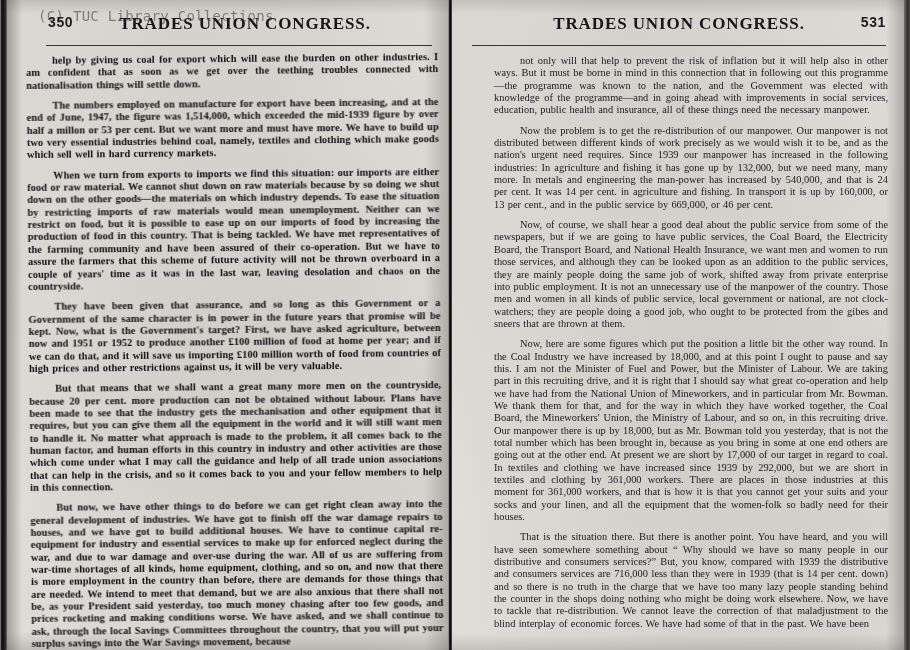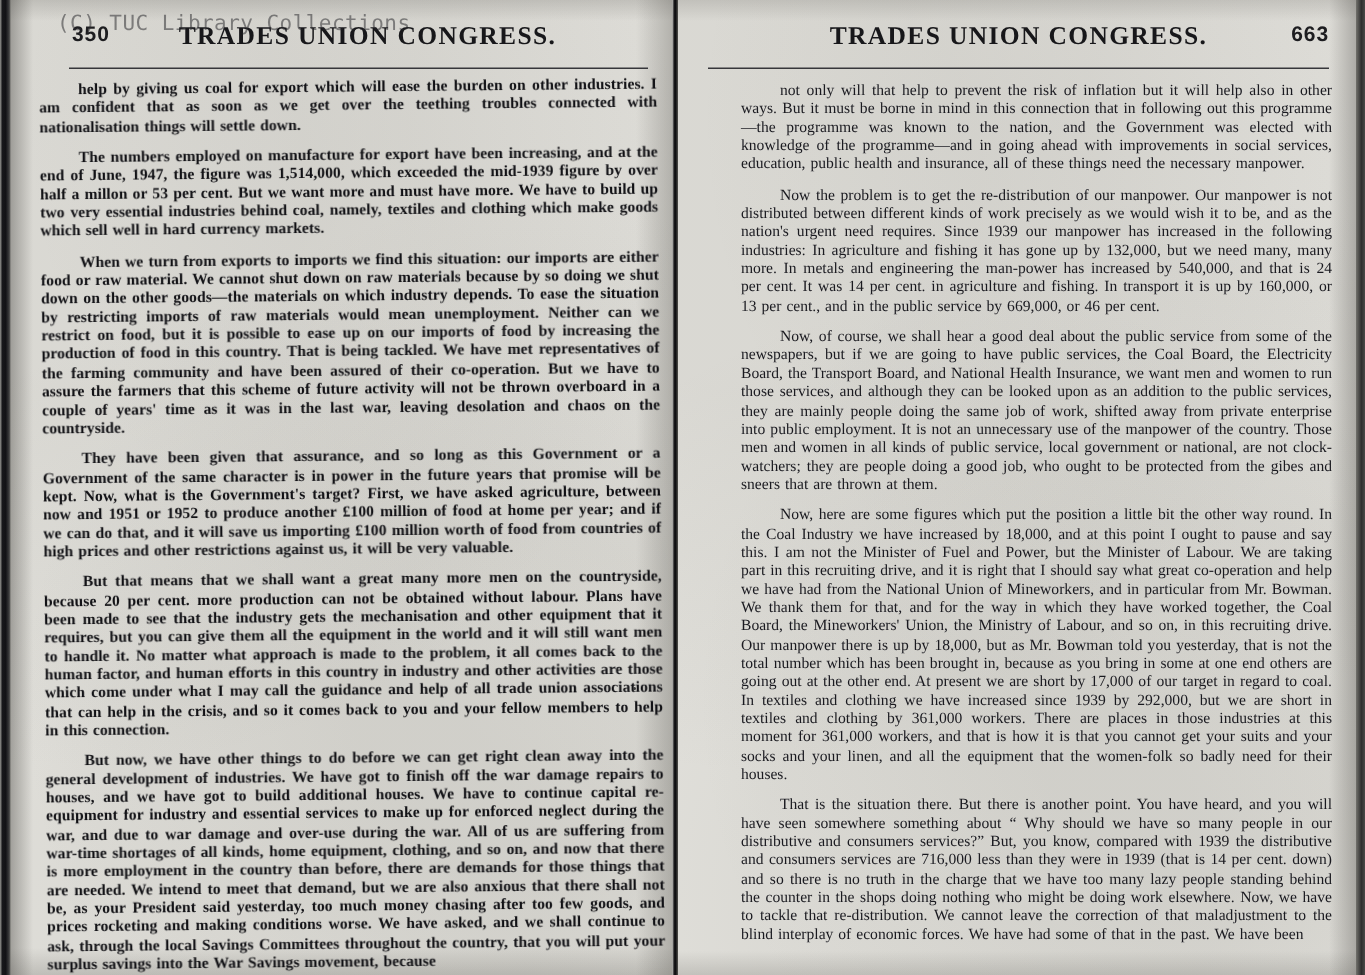--- a/index.html
+++ b/index.html
@@ -204,21 +204,21 @@
     <div id="speck"></div>
   </div>
 
   <div class="sheet" id="sheet-right">
     <div class="grain"></div>
     <div class="vig"></div>
 
     <div class="page-inner" id="page-right-inner">
       <div class="running-head">
         <span class="head-title">TRADES UNION CONGRESS.</span>
-        <span class="folio" id="folio-right">663</span>
+        <span class="folio" id="folio-right">531</span>
       </div>
       <div class="head-rule"></div>
 
       <div class="column" id="col-right">
         <p>not only will that help to prevent the risk of inflation but it will help also in other ways. But it must be borne in mind in this connection that in following out this programme—the programme was known to the nation, and the Government was elected with knowledge of the programme—and in going ahead with improvements in social services, education, public health and insurance, all of these things need the necessary manpower.</p>
         <p>Now the problem is to get the re-distribution of our manpower. Our manpower is not distributed between different kinds of work precisely as we would wish it to be, and as the nation's urgent need requires. Since 1939 our manpower has increased in the following industries: In agriculture and fishing it has gone up by 132,000, but we need many, many more. In metals and engineering the man-power has increased by 540,000, and that is 24 per cent. It was 14 per cent. in agriculture and fishing. In transport it is up by 160,000, or 13 per cent., and in the public service by 669,000, or 46 per cent.</p>
         <p>Now, of course, we shall hear a good deal about the public service from some of the newspapers, but if we are going to have public services, the Coal Board, the Electricity Board, the Transport Board, and National Health Insurance, we want men and women to run those services, and although they can be looked upon as an addition to the public services, they are mainly people doing the same job of work, shifted away from private enterprise into public employment. It is not an unnecessary use of the manpower of the country. Those men and women in all kinds of public service, local government or national, are not clock-watchers; they are people doing a good job, who ought to be protected from the gibes and sneers that are thrown at them.</p>
         <p>Now, here are some figures which put the position a little bit the other way round. In the Coal Industry we have increased by 18,000, and at this point I ought to pause and say this. I am not the Minister of Fuel and Power, but the Minister of Labour. We are taking part in this recruiting drive, and it is right that I should say what great co-operation and help we have had from the National Union of Mineworkers, and in particular from Mr. Bowman. We thank them for that, and for the way in which they have worked together, the Coal Board, the Mineworkers' Union, the Ministry of Labour, and so on, in this recruiting drive. Our manpower there is up by 18,000, but as Mr. Bowman told you yesterday, that is not the total number which has been brought in, because as you bring in some at one end others are going out at the other end. At present we are short by 17,000 of our target in regard to coal. In textiles and clothing we have increased since 1939 by 292,000, but we are short in textiles and clothing by 361,000 workers. There are places in those industries at this moment for 361,000 workers, and that is how it is that you cannot get your suits and your socks and your linen, and all the equipment that the women-folk so badly need for their houses.</p>
         <p>That is the situation there. But there is another point. You have heard, and you will have seen somewhere something about “ Why should we have so many people in our distributive and consumers services?” But, you know, compared with 1939 the distributive and consumers services are 716,000 less than they were in 1939 (that is 14 per cent. down) and so there is no truth in the charge that we have too many lazy people standing behind the counter in the shops doing nothing who might be doing work elsewhere. Now, we have to tackle that re-distribution. We cannot leave the correction of that maladjustment to the blind interplay of economic forces. We have had some of that in the past. We have been</p>
       </div>

